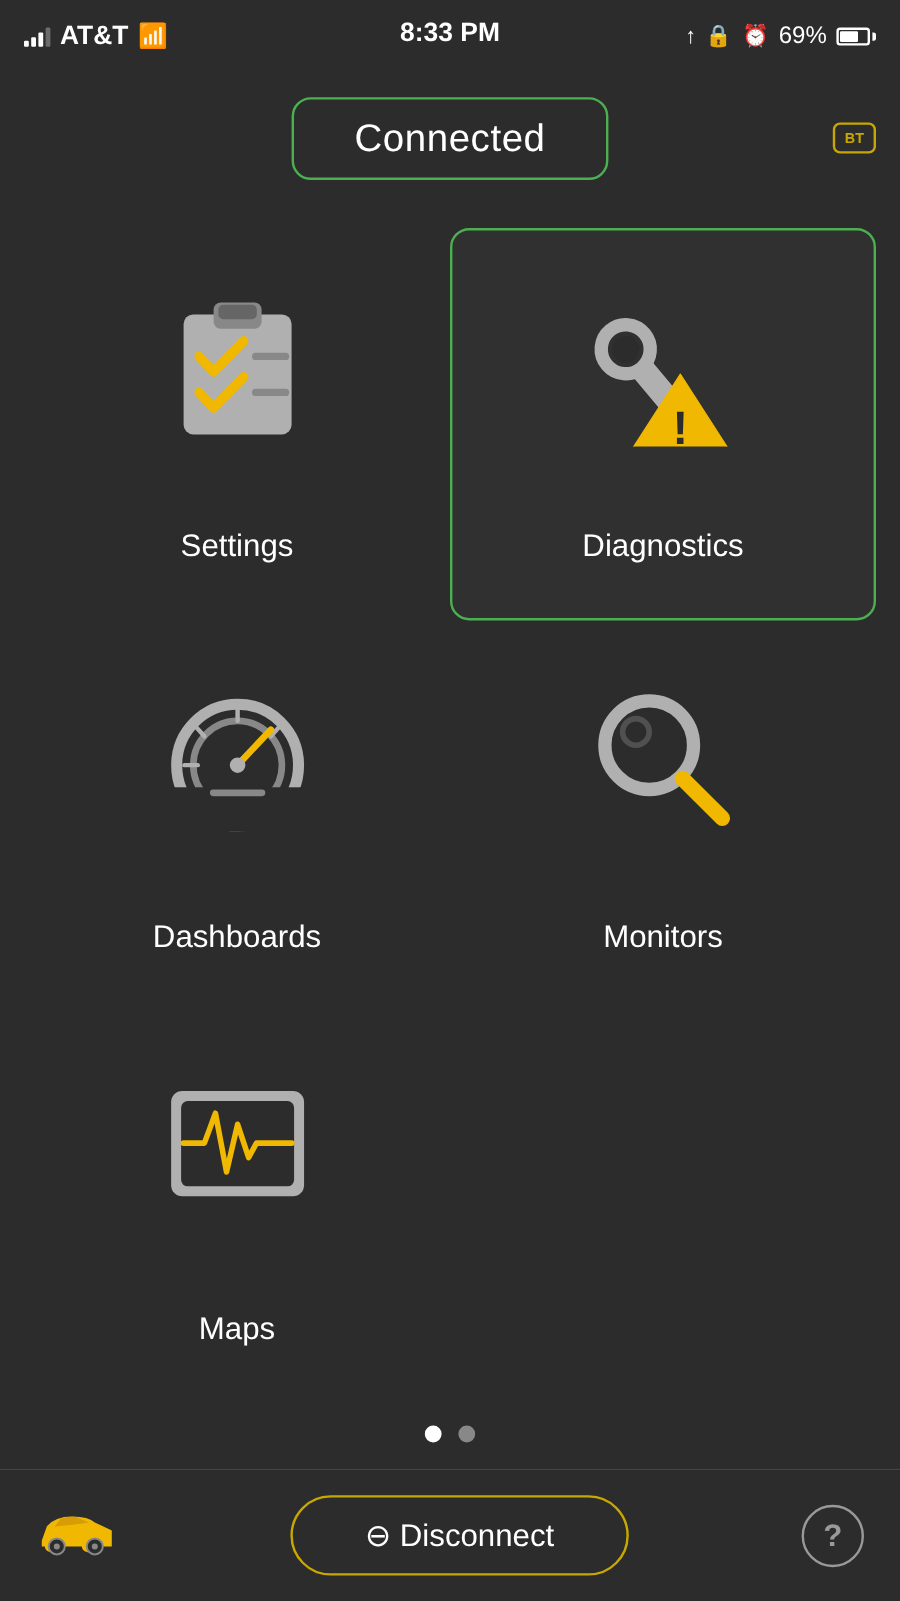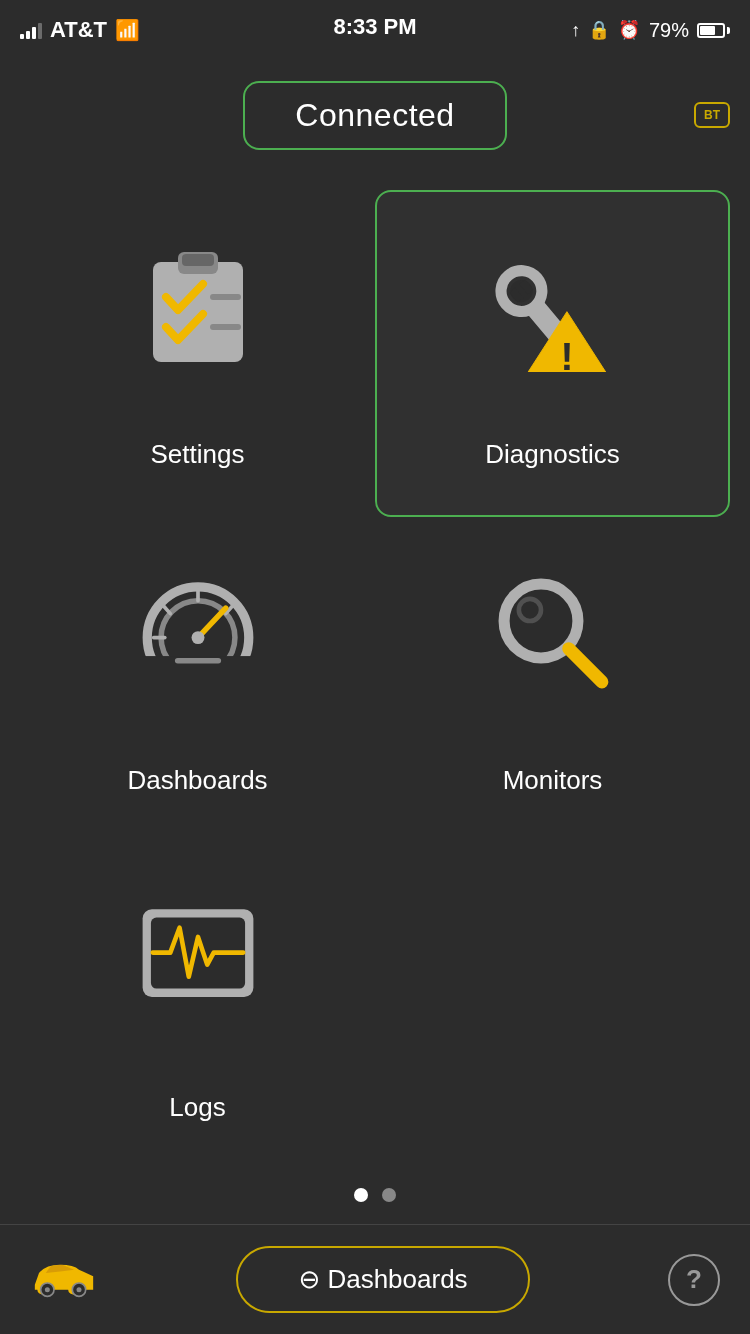--- a/index.html
+++ b/index.html
@@ -289,21 +289,21 @@
     <span style="font-size:20px;">📶</span>
   </div>
   <div class="status-center">8:33 PM</div>
   <div class="status-right">
 
     <span style="font-size:18px;">↑</span>
 
     <span style="font-size:18px;">🔒</span>
 
     <span style="font-size:18px;">⏰</span>
-    <span>79%</span>
+    <span>69%</span>
     <div class="battery-icon">
       <div class="battery-body">
         <div class="battery-fill"></div>
       </div>
       <div class="battery-tip"></div>
     </div>
   </div>
 </div>
 
 <div class="header">
@@ -396,21 +396,21 @@
   <div class="grid-item">
     <div class="icon-wrap">
       <svg class="logs-icon-svg" viewBox="0 0 130 120" fill="none" xmlns="http://www.w3.org/2000/svg">
 
         <rect x="5" y="5" width="120" height="95" rx="10" ry="10" fill="#b0b0b0"></rect>
         <rect x="14" y="14" width="102" height="77" rx="6" ry="6" fill="#2c2c2c"></rect>
 
         <polyline points="16,52 35,52 45,25 55,78 65,35 75,65 82,52 114,52" stroke="#f0b800" stroke-width="5" stroke-linecap="round" stroke-linejoin="round" fill="none"></polyline>
       </svg>
     </div>
-    <span class="grid-item-label">Logs</span>
+    <span class="grid-item-label">Maps</span>
   </div>
 
 </div>
 
 <div class="pagination">
   <div class="dot active"></div>
   <div class="dot"></div>
 </div>
 
 <div class="bottom-bar">
@@ -423,20 +423,20 @@
       <path d="M18,18 L24,10 Q30,8 38,8 L52,14 L38,16 Z" fill="#c8890a" opacity="0.6"></path>
 
       <circle cx="20" cy="38" r="8" fill="#2c2c2c" stroke="#888" stroke-width="2"></circle>
       <circle cx="58" cy="38" r="8" fill="#2c2c2c" stroke="#888" stroke-width="2"></circle>
       <circle cx="20" cy="38" r="3" fill="#888"></circle>
       <circle cx="58" cy="38" r="3" fill="#888"></circle>
     </svg>
   </div>
 
   <button class="disconnect-btn">
-    <span>⊖ Dashboards</span>
+    <span>⊖ Disconnect</span>
   </button>
 
   <div class="help-circle">
     <span>?</span>
   </div>
 
 </div>
 
 </body></html>

